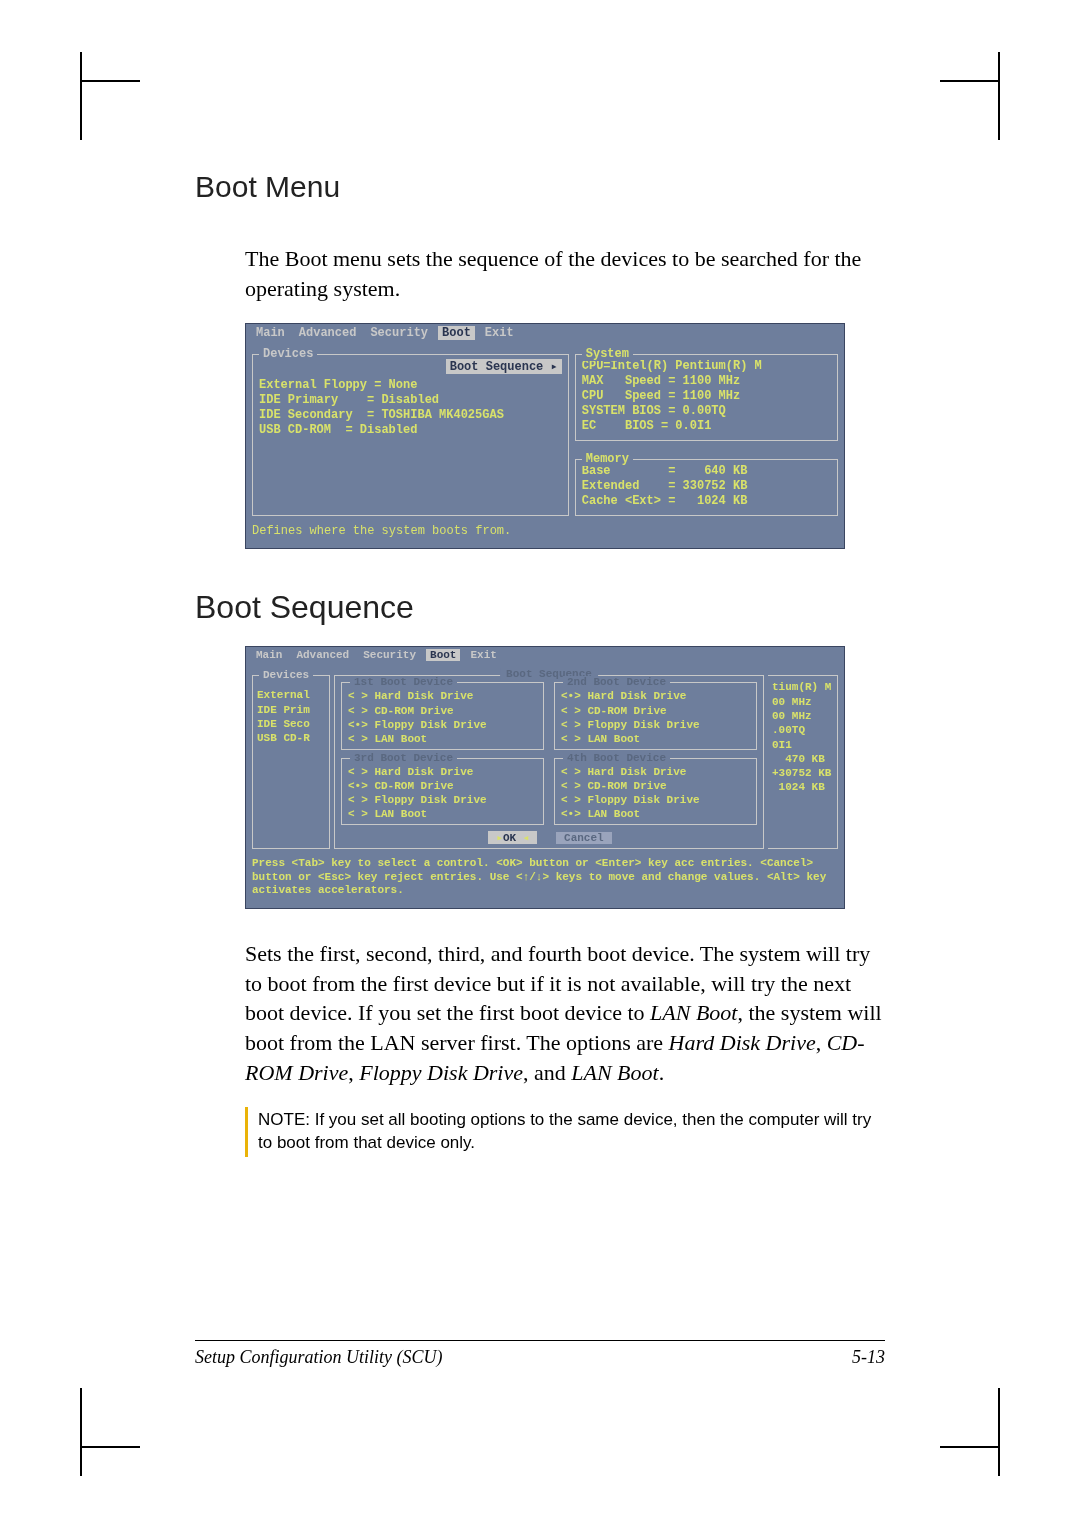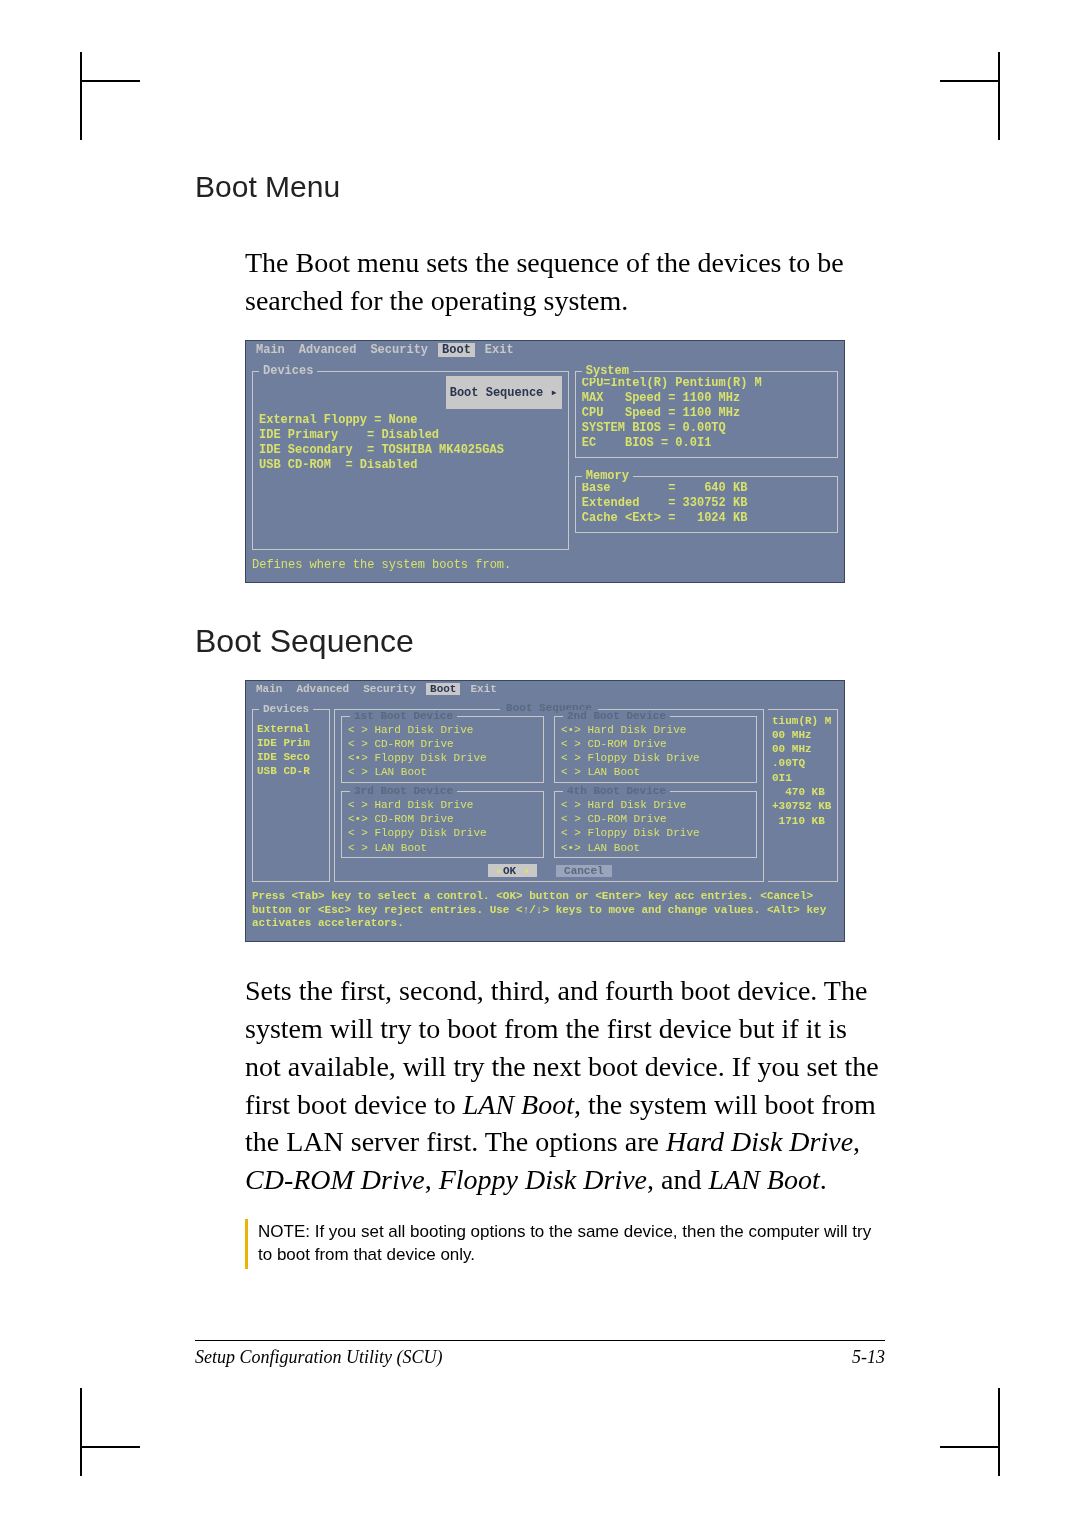--- a/index.html
+++ b/index.html
@@ -32,21 +32,21 @@
     top: 170px;
   }
   h1.title {
     font-family: Arial, Helvetica, sans-serif;
     font-weight: 400;
     font-size: 30px;
     color: #222;
     margin-bottom: 40px;
   }
   .body-text {
-    font-size: 28px;
+    font-size: 22px;
     line-height: 1.35;
     margin: 0 0 20px 50px;
   }
   h2.subtitle {
     font-family: Arial, Helvetica, sans-serif;
     font-weight: 400;
     font-size: 32px;
     color: #222;
     margin: 40px 0 20px 0;
   }
@@ -89,21 +89,21 @@
     background: #6e7e9c;
     padding: 0 4px;
     color: #c8c8c8;
     font-weight: bold;
   }
   .panel-title.hl { color: #d9e26a; }
   .bar {
     background: #c8c8c8;
     color: #2a3550;
     display: inline-block;
-    padding: 9px 4px;
+    padding: 0 4px;
     font-weight: bold;
   }
   .line { white-space: pre; color: #d9e26a; font-weight: bold; line-height: 1.25; }
   .devices-left { flex: 1.15; }
   .side-right { flex: 1; display: flex; flex-direction: column; gap: 12px; }
   .status-line {
     padding: 2px 6px 6px 6px;
     color: #d9e26a;
     font-weight: normal;
     font-size: 12px;
@@ -121,21 +121,21 @@
   }
   .bios-shot2 .overlay-row { display:flex; padding:6px; gap:4px; }
   .col-dev { border:1px solid #c8c8c8; padding:4px 4px 30px 4px; width:78px; position:relative; margin-top:6px;}
   .col-dev .panel-title { top:-7px; }
   .col-dev .dl { white-space:pre; color:#d9e26a; font-weight:bold; line-height:1.3; }
   .seq-area { flex:1; border:1px solid #c8c8c8; position:relative; margin-top:6px; padding:6px 6px 4px 6px; }
   .seq-area .seq-title { position:absolute; top:-8px; left:50%; transform:translateX(-50%); padding:0 6px; color:#5a6880; background:#6e7e9c; font-weight:bold; }
   .grid2 { display:grid; grid-template-columns:1fr 1fr; gap:8px 10px; }
   .boot-box { border:1px solid #c8c8c8; padding:6px 6px 2px 6px; position:relative; }
   .boot-box .bt { position:absolute; top:-7px; left:8px; background:#6e7e9c; padding:0 4px; color:#5a6880; font-weight:bold; }
-  .opt { white-space:pre; color:#d9e26a; font-weight:normal; line-height:1.3; }
+  .opt { white-space:pre; color:#d9e26a; font-weight:bold; line-height:1.3; }
   .btn-row { text-align:center; margin-top:6px; }
   .bbtn { display:inline-block; padding:0 8px; margin:0 6px; font-weight:bold; color:#2a3550; }
   .bbtn.ok { background:#c8c8c8;margin-left:8px; }
   .bbtn.ok::before { content:'\25B8 '; color:#d9e26a; }
   .bbtn.ok::after { content:' \25C2'; color:#d9e26a; }
   .bbtn.cancel { background:#9aa4bc; color:#5a6880; }
   .right-strip { width:70px; margin-top:6px; border:1px solid #c8c8c8; border-left:none; padding:4px 4px; }
   .right-strip .r { white-space:pre; color:#d9e26a; font-weight:bold; line-height:1.3; }
   .help-text { padding:2px 6px 6px 6px; color:#d9e26a; font-weight:bold; font-size:11px; line-height:1.25; }
 
@@ -275,21 +275,21 @@
 
       <div class="right-strip">
         <div class="r">tium(R) M</div>
         <div class="r">00 MHz</div>
         <div class="r">00 MHz</div>
         <div class="r">.00TQ</div>
         <div class="r">0I1</div>
         <div class="r"></div>
         <div class="r">  470 KB</div>
         <div class="r">+30752 KB</div>
-        <div class="r"> 1710 KB</div>
+        <div class="r"> 1024 KB</div>
       </div>
     </div>
     <div class="help-text">Press &lt;Tab&gt; key to select a control. &lt;OK&gt; button or &lt;Enter&gt; key acc
 entries. &lt;Cancel&gt; button or &lt;Esc&gt; key reject entries. Use &lt;↑/↓&gt; keys to move
 and change values. &lt;Alt&gt; key activates accelerators.</div>
   </div>
 
   <p class="body-text" style="margin-top:30px;">
     <span>Sets the first, second, third, and fourth boot device. The system will try to boot from the first device but if it is not available, will try the next boot device. If you set the first boot device to </span><em>LAN Boot</em><span>, the system will boot from the LAN server first. The options are </span><em>Hard Disk Drive</em><span>, </span><em>CD-ROM Drive</em><span>, </span><em>Floppy Disk Drive</em><span>, and </span><em>LAN Boot</em><span>.</span>
   </p>

